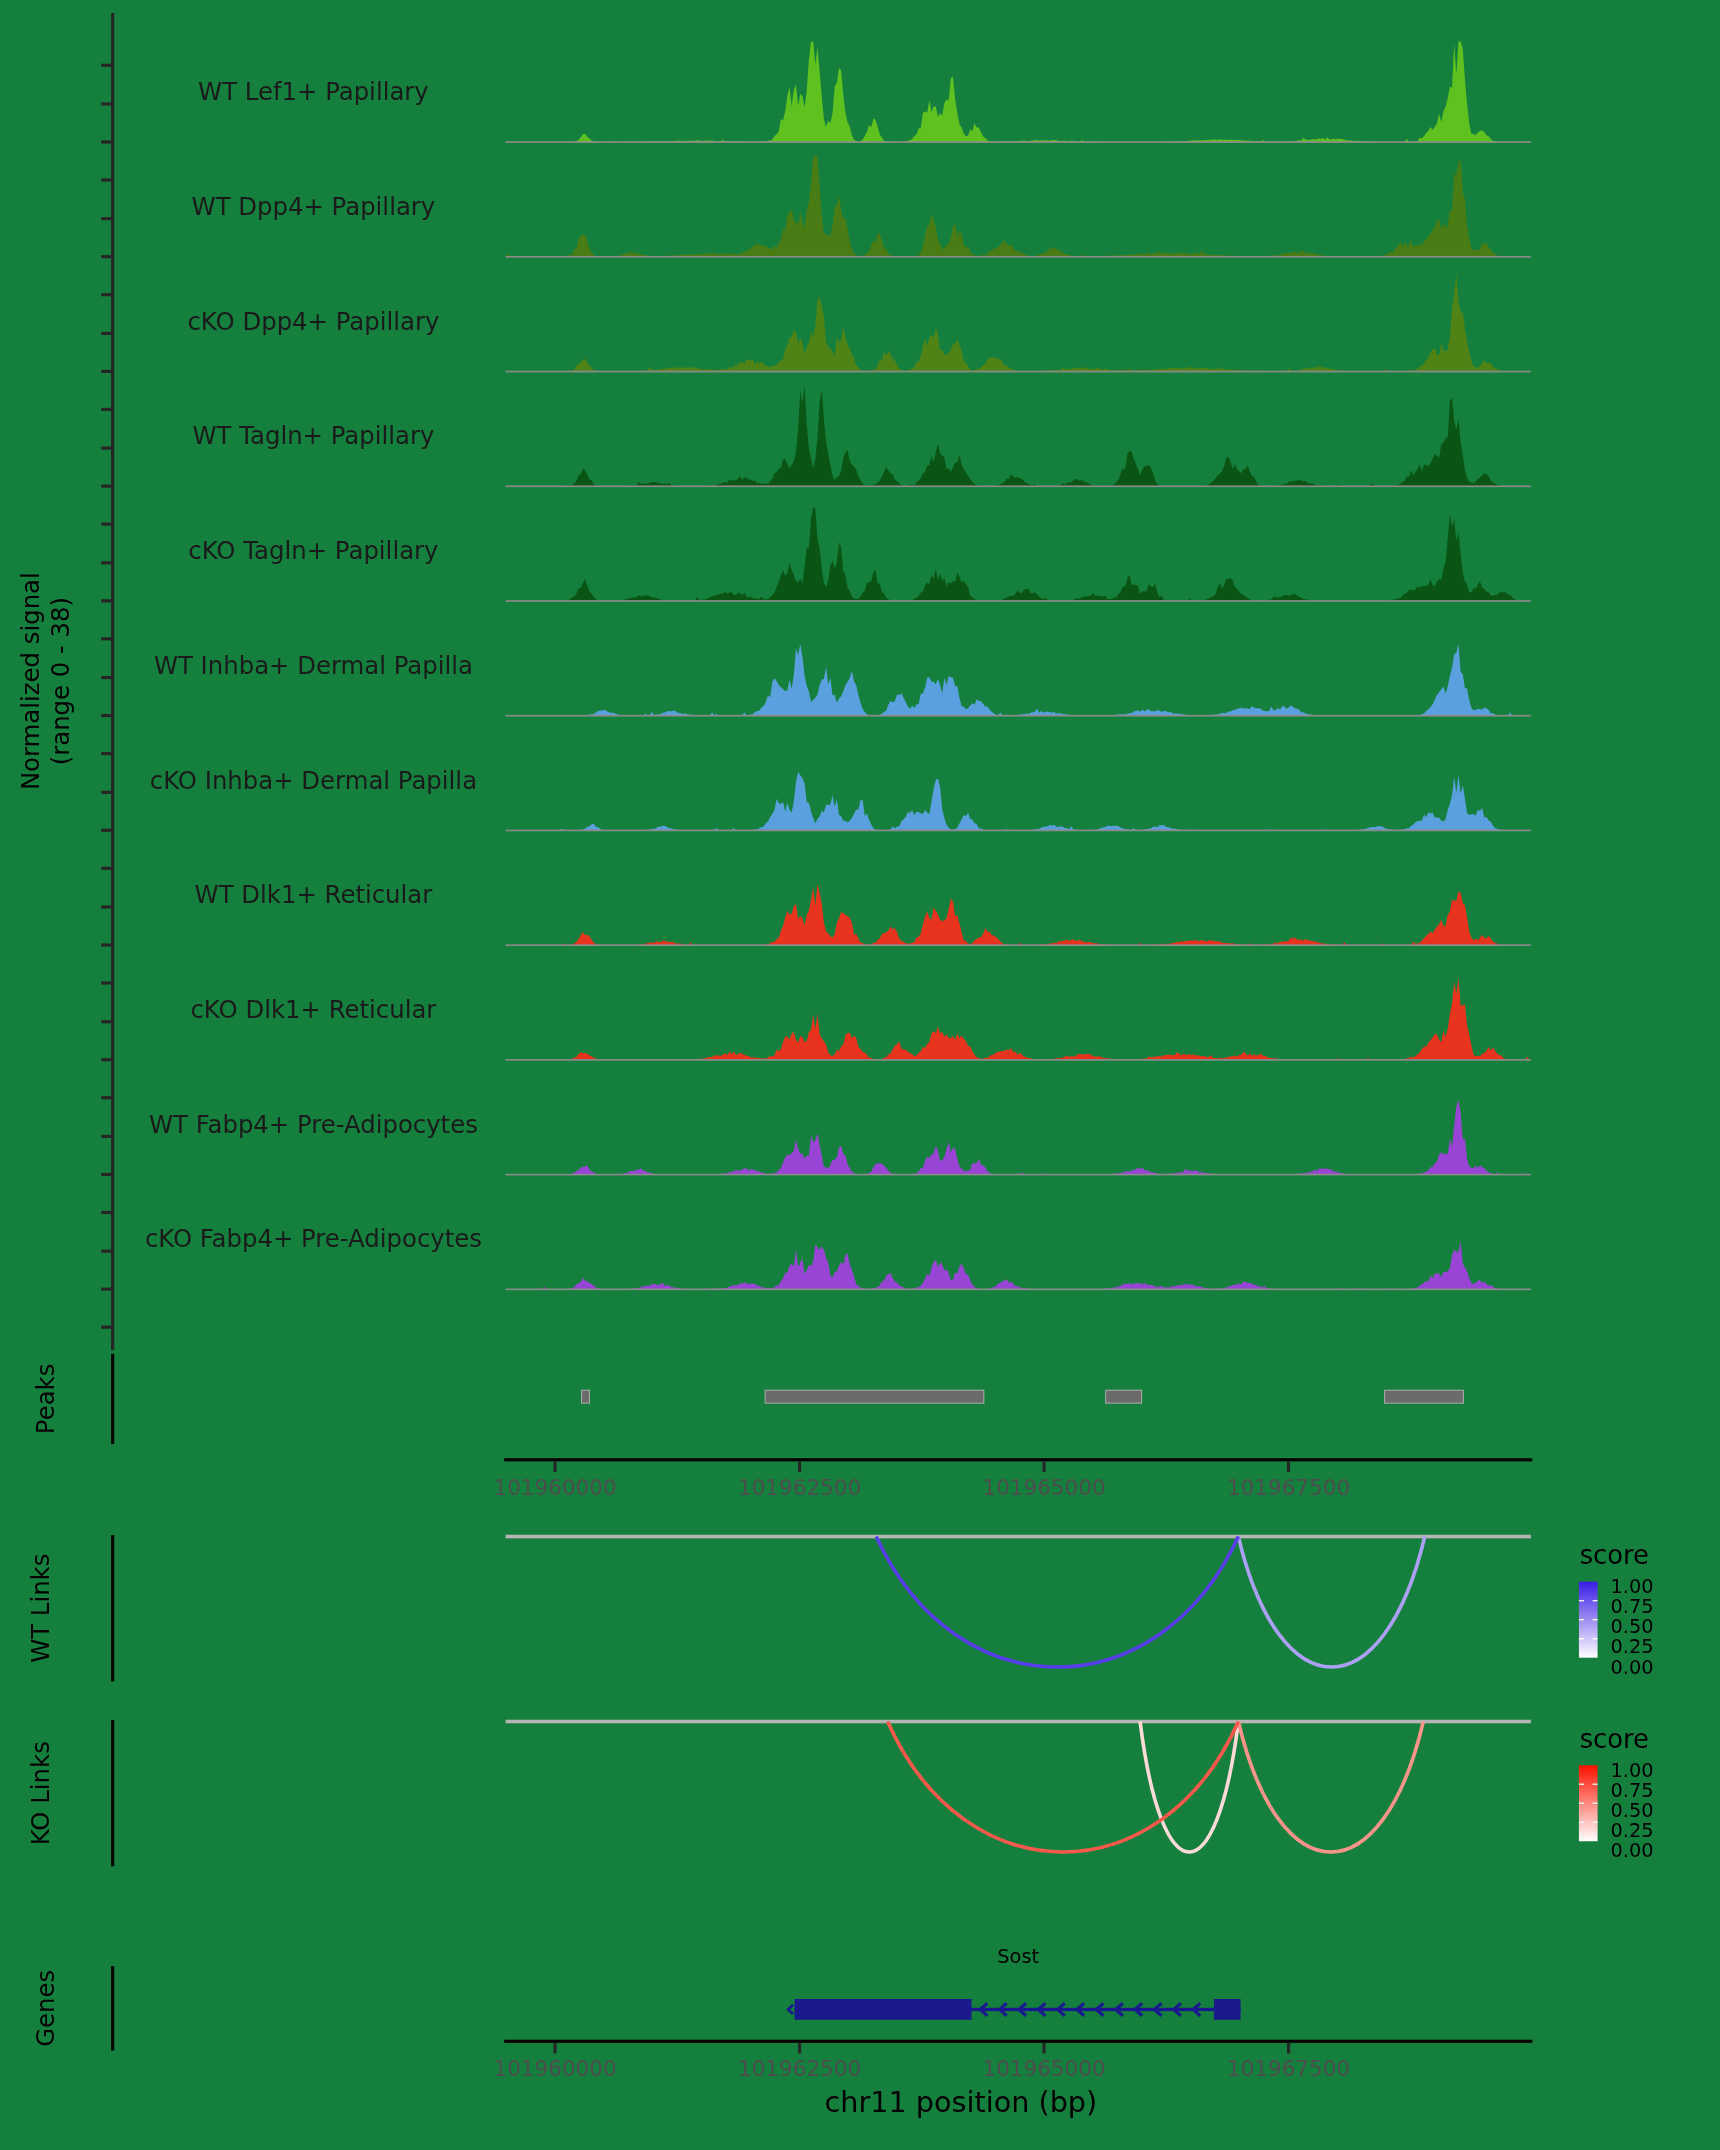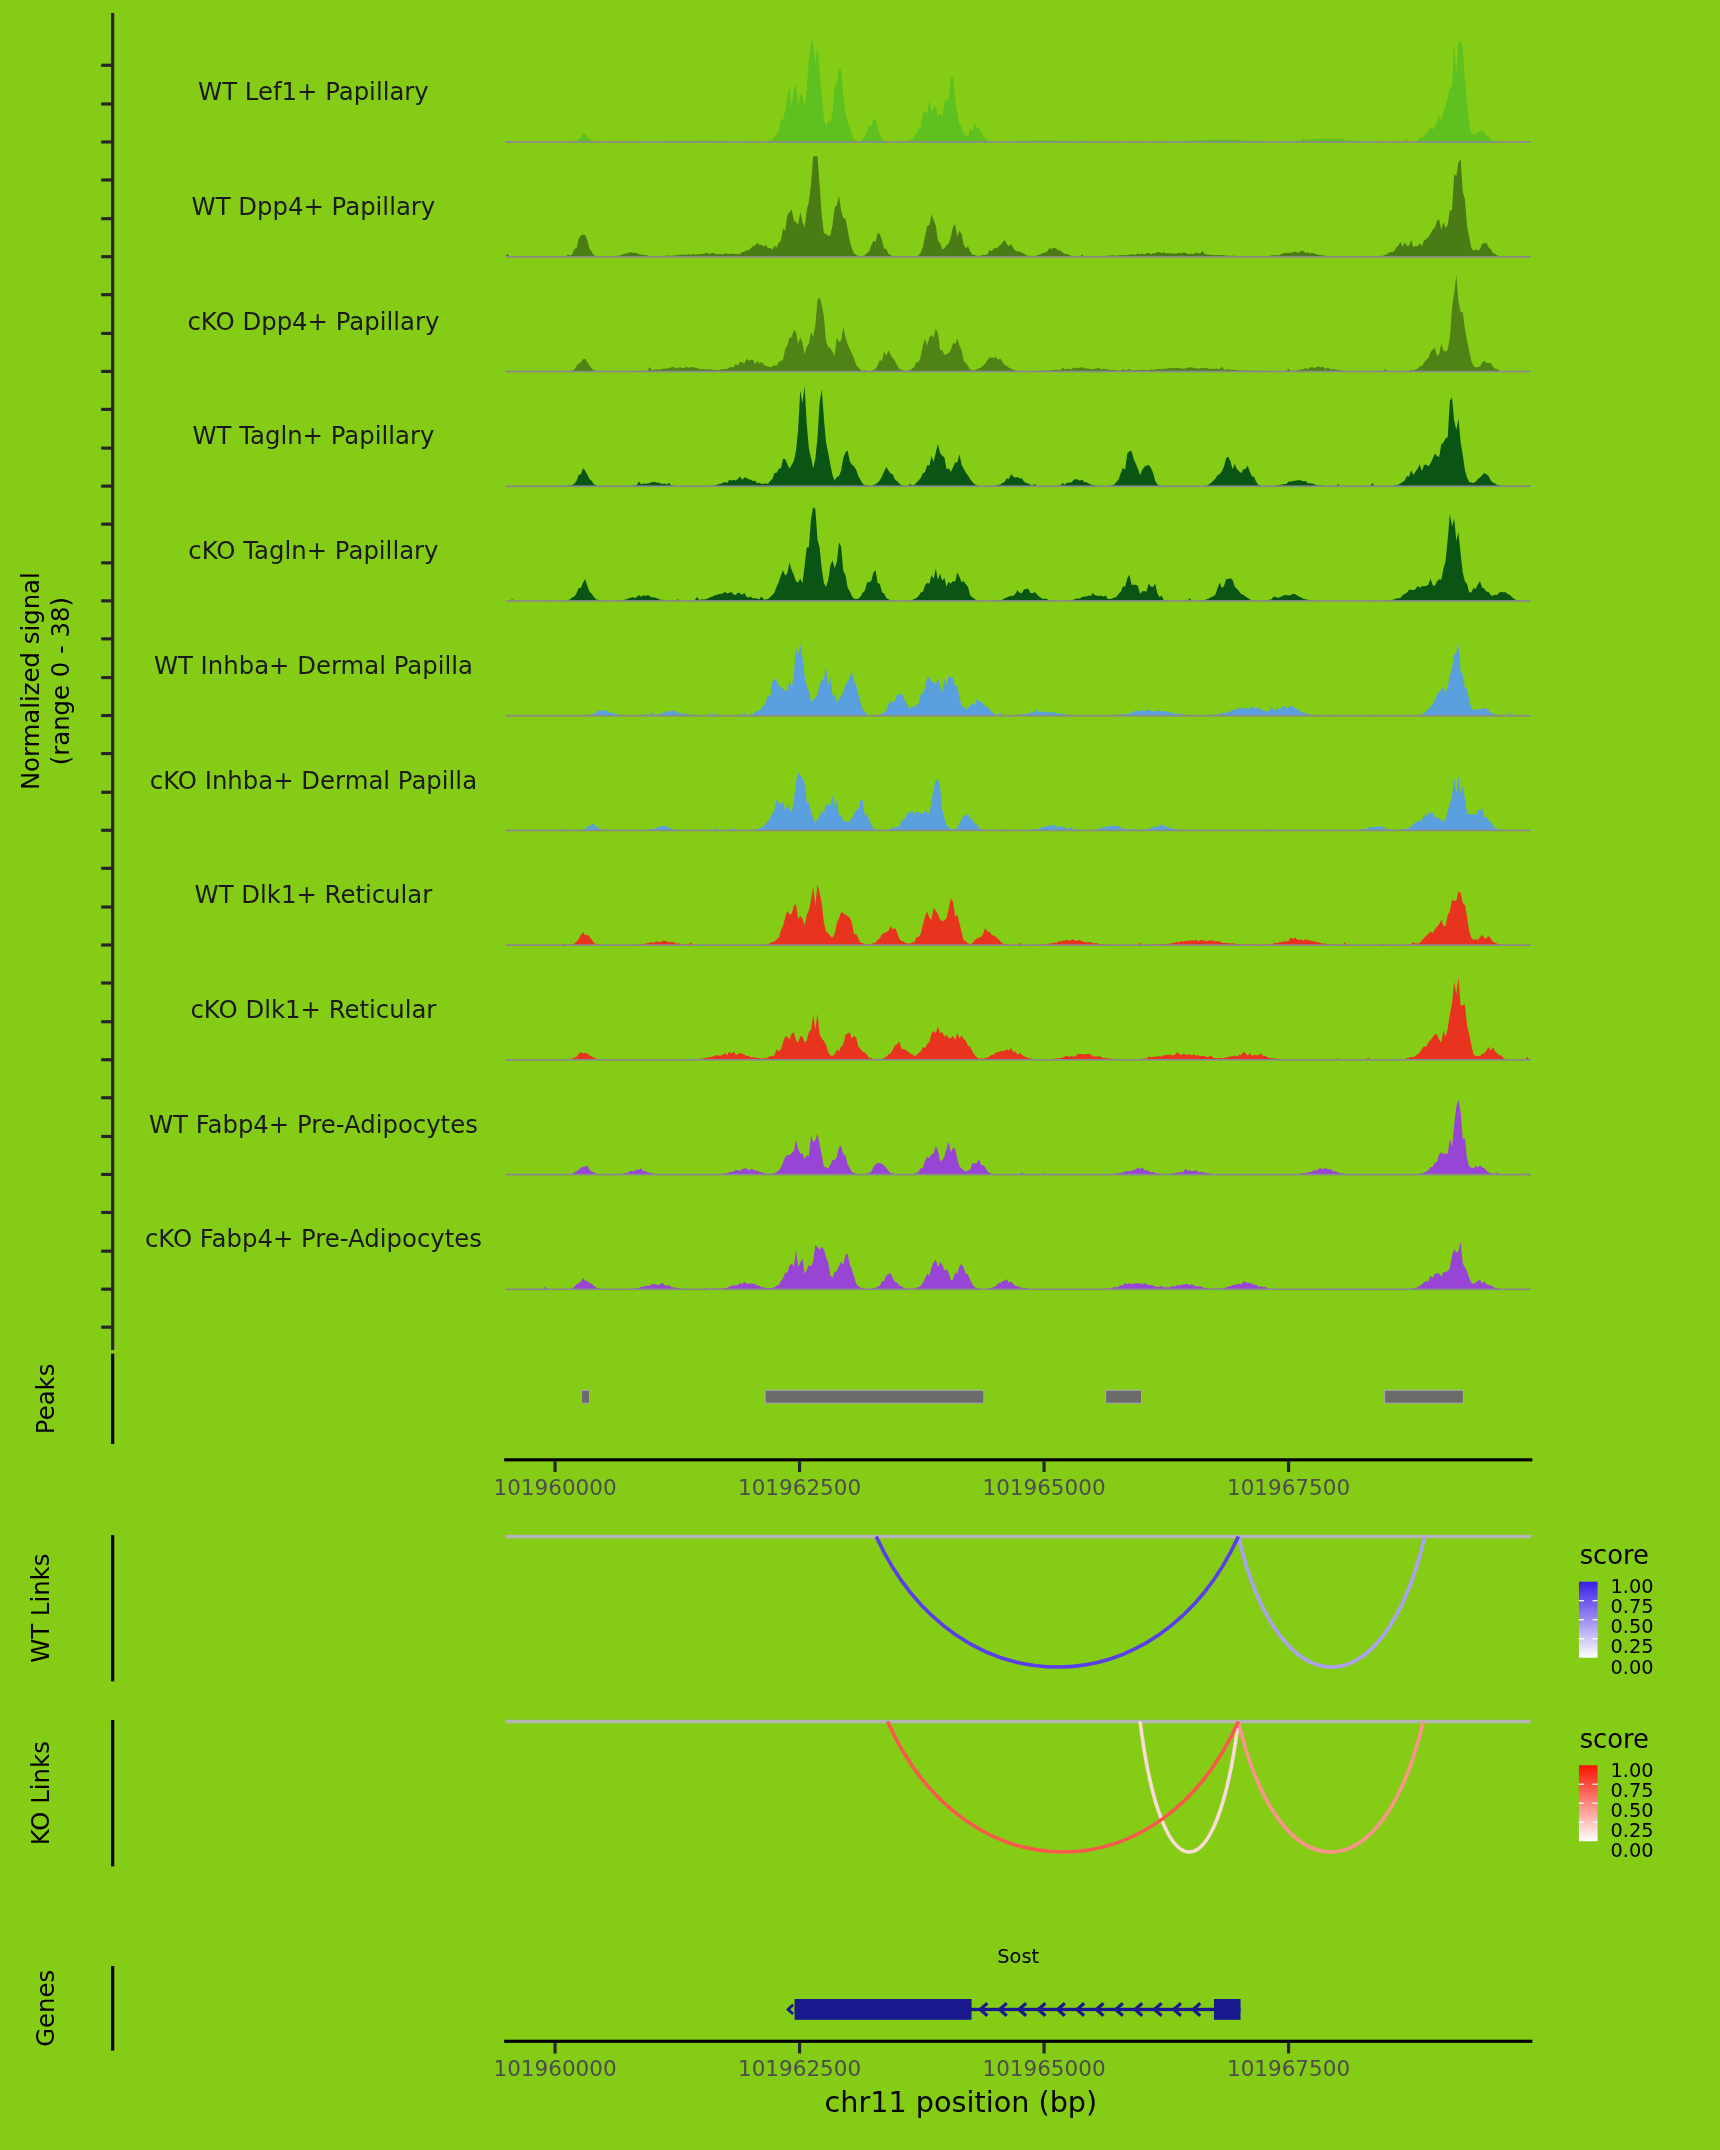--- a/index.html
+++ b/index.html
@@ -1,16 +1,16 @@
 <!DOCTYPE html>
 <html style="font-size:11.5px"><head>
 <meta charset="utf-8">
 <style>
   html,body{margin:0;padding:0;background:#ffffff;}
-  #stage{position:relative;width:1721px;height:2151px;background:#84cc16;overflow:hidden;}
+  #stage{position:relative;width:1721px;height:2151px;background:#15803d;overflow:hidden;}
   svg{position:absolute;left:0;top:0;}
   text{font-family:"DejaVu Sans","Liberation Sans",sans-serif;}
   .tracklab{font-size:34px;fill:#1a1a1a;}
   .seclab{font-size:34px;fill:#000000;}
   .ylab{font-size:34px;fill:#000000;}
   .ticklab{font-size:30px;fill:#4d4d4d;}
   .legtitle{font-size:36px;fill:#000000;}
   .legnum{font-size:27px;fill:#000000;}
   .genename{font-size:27px;fill:#000000;}
   .axtitle{font-size:40px;fill:#000000;}

